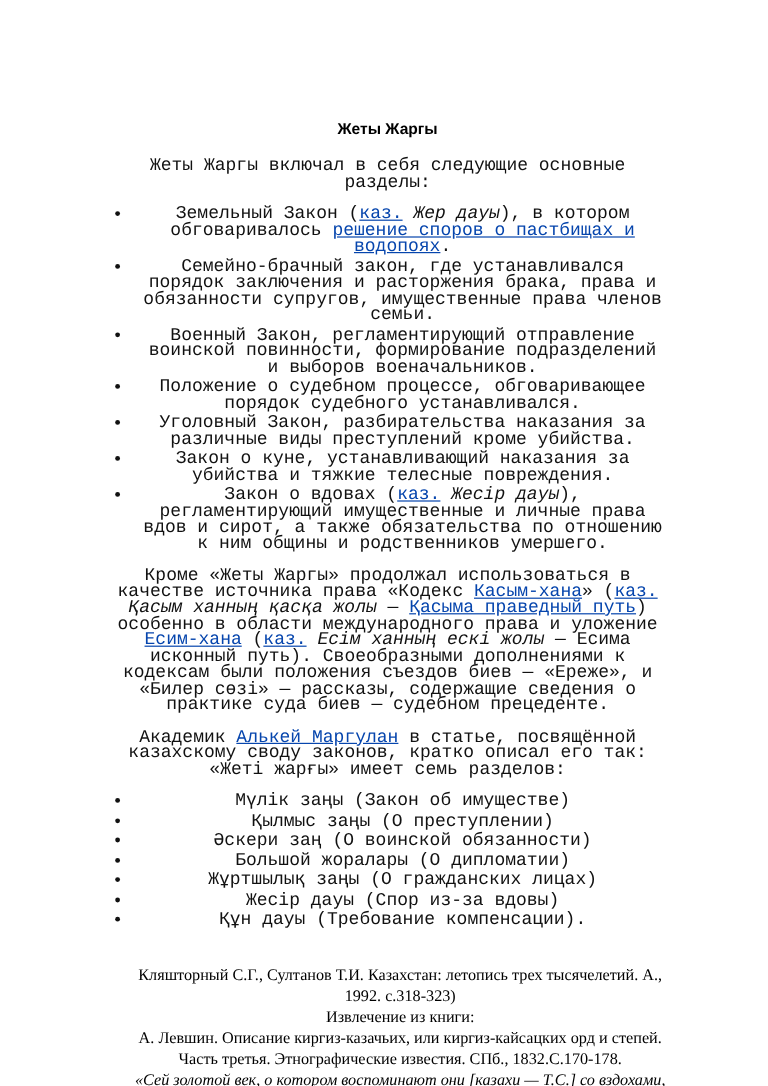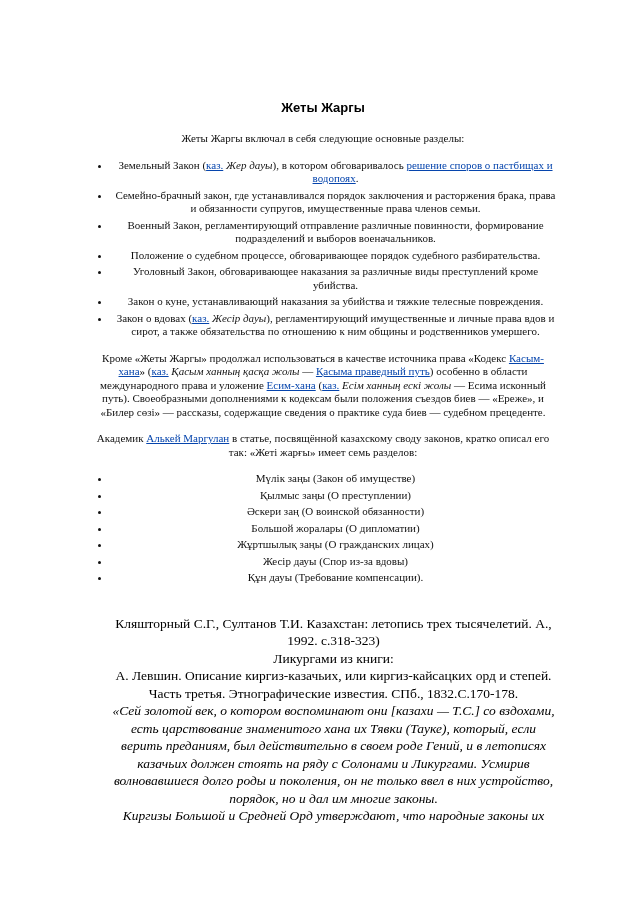--- a/index.html
+++ b/index.html
@@ -9,22 +9,22 @@
     overflow: hidden;
   }
   .page { padding: 100px 84px 0 90px; color: #000; text-align: center; }
 
   .title {
     font-family: "Liberation Sans", sans-serif;
     font-size: 13px; font-weight: 700;
     margin: 0 0 17px 0; color: #000;
   }
   .sans {
-    font-family: Liberation Serif, serif;
-    font-size: 11px; line-height: 13.5px; color: #111;
+    font-family: Liberation Mono, monospace;
+    font-size: 15px; line-height: 13.5px; color: #111;
   }
   p.para { margin: 0 0 13px 0; }
   ul.blist { margin: 0 0 13px 0; padding: 0 0 0 21px; list-style: disc; }
   ul.blist li { margin: 0 0 3px 0; padding-left: 4px; }
 
   a.link { color: #0645ad; text-decoration: underline; cursor: pointer; }
   .italic { font-style: italic; }
 
   .serif-block {
     font-family: "Liberation Serif", serif;
@@ -40,41 +40,41 @@
 <body>
 
 <div class="page">
   <h1 class="title">Жеты Жаргы</h1>
 
   <p class="sans para">Жеты Жаргы включал в себя следующие основные разделы:</p>
 
   <ul class="sans blist">
       <li>Земельный Закон (<a class="link" href="#">каз.</a> <span class="italic">Жер дауы</span>), в котором обговаривалось <a class="link" href="#">решение споров о пастбищах и водопоях</a>.</li>
       <li>Семейно-брачный закон, где устанавливался порядок заключения и расторжения брака, права и обязанности супругов, имущественные права членов семьи.</li>
-      <li>Военный Закон, регламентирующий отправление различные повинности, формирование подразделений и выборов военачальников.</li>
-      <li>Положение о судебном процессе, обговаривающее порядок судебного разбирательства.</li>
-      <li>Уголовный Закон, обговаривающее наказания за различные виды преступлений кроме убийства.</li>
+      <li>Военный Закон, регламентирующий отправление воинской повинности, формирование подразделений и выборов военачальников.</li>
+      <li>Положение о судебном процессе, обговаривающее порядок судебного устанавливался.</li>
+      <li>Уголовный Закон, разбирательства наказания за различные виды преступлений кроме убийства.</li>
       <li>Закон о куне, устанавливающий наказания за убийства и тяжкие телесные повреждения.</li>
       <li>Закон о вдовах (<a class="link" href="#">каз.</a> <span class="italic">Жесір дауы</span>), регламентирующий имущественные и личные права вдов и сирот, а также обязательства по отношению к ним общины и родственников умершего.</li>
     </ul>
 
   <p class="sans para">Кроме «Жеты Жаргы» продолжал использоваться в качестве источника права «Кодекс <a class="link" href="#">Касым-хана</a>» (<a class="link" href="#">каз.</a> <span class="italic">Қасым ханның қасқа жолы</span> — <a class="link" href="#">Қасыма праведный путь</a>) особенно в области международного права и уложение <a class="link" href="#">Есим-хана</a> (<a class="link" href="#">каз.</a> <span class="italic">Есім ханның ескі жолы</span> — Есима исконный путь). Своеобразными дополнениями к кодексам были положения съездов биев — «Ереже», и «Билер сөзі» — рассказы, содержащие сведения о практике суда биев — судебном прецеденте.</p>
 
   <p class="sans para">Академик <a class="link" href="#">Алькей Маргулан</a> в статье, посвящённой казахскому своду законов, кратко описал его так: «Жеті жарғы» имеет семь разделов:</p>
 
   <ul class="sans blist">
       <li>Мүлік заңы (Закон об имуществе)</li>
       <li>Қылмыс заңы (О преступлении)</li>
       <li>Әскери заң (О воинской обязанности)</li>
       <li>Большой жоралары (О дипломатии)</li>
       <li>Жұртшылық заңы (О гражданских лицах)</li>
       <li>Жесір дауы (Спор из-за вдовы)</li>
       <li>Құн дауы (Требование компенсации).</li>
     </ul>
 
   <div class="serif-block">
     <p class="sp-before">Кляшторный С.Г., Султанов Т.И. Казахстан: летопись трех тысячелетий. А., 1992. с.318-323)</p>
-    <p>Ликургами из книги:</p>
+    <p>Извлечение из книги:</p>
     <p class="sp-before">А. Левшин. Описание киргиз-казачьих, или киргиз-кайсацких орд и степей. Часть третья. Этнографические известия. СПб., 1832.С.170-178.</p>
     <p class="it">«Сей золотой век, о котором воспоминают они [казахи — Т.С.] со вздохами, есть царствование знаменитого хана их Тявки (Тауке), который, если верить преданиям, был действительно в своем роде Гений, и в летописях казачьих должен стоять на ряду с Солонами и Ликургами. Усмирив волновавшиеся долго роды и поколения, он не только ввел в них устройство, порядок, но и дал им многие законы.</p>
     <p class="it big-gap">Киргизы Большой и Средней Орд утверждают, что народные законы их</p>
   </div>
 </div>
 
 </body></html>

